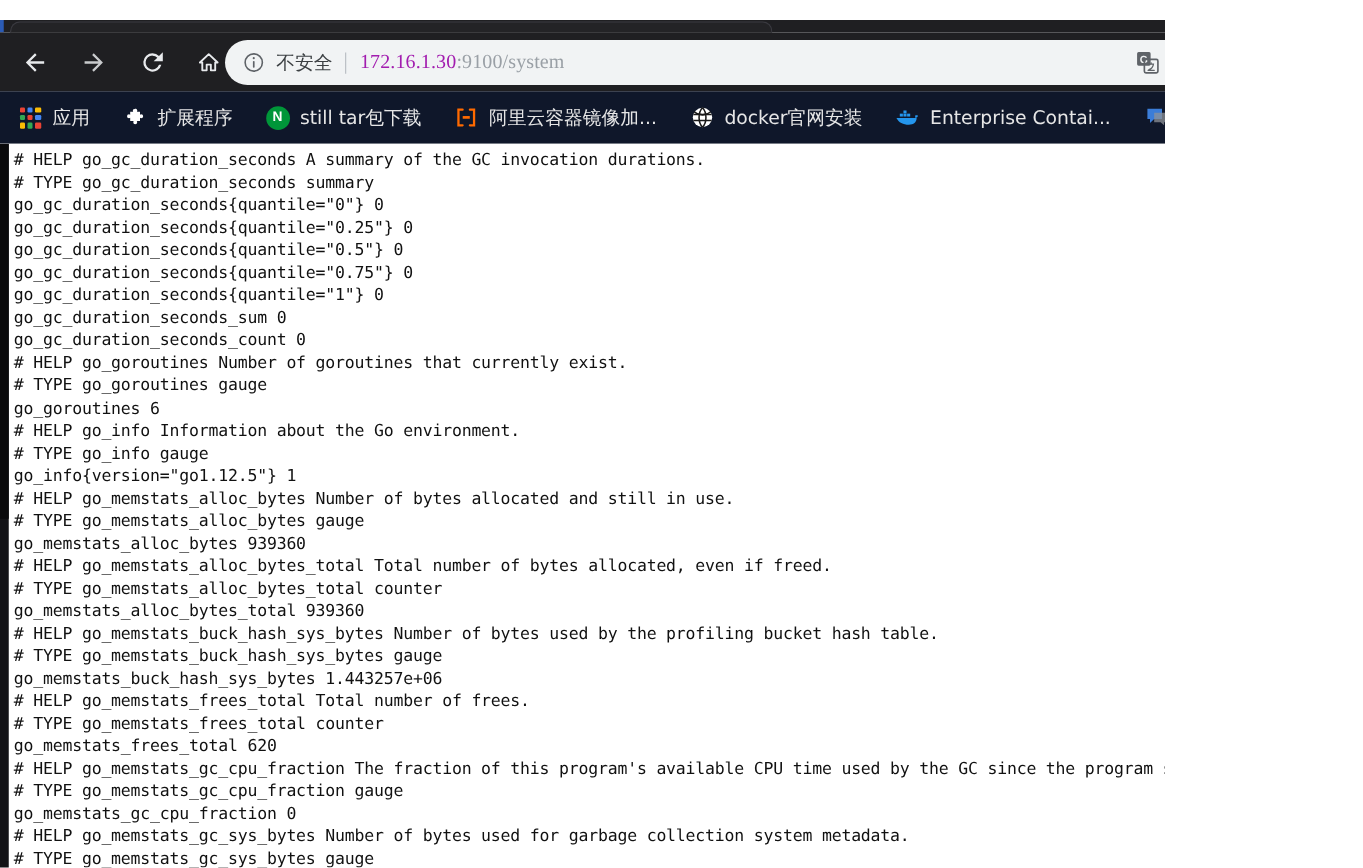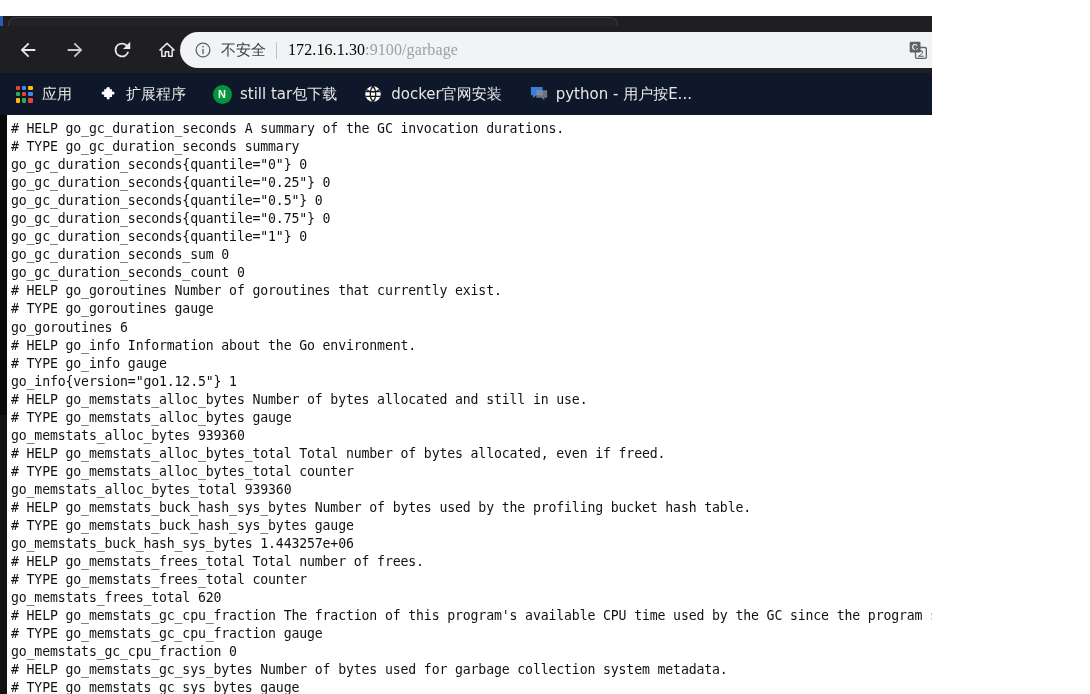--- a/index.html
+++ b/index.html
@@ -93,21 +93,21 @@
     flex: 0 0 auto;
   }
   .url-text {
     font-size: 16px;
     white-space: nowrap;
     font-family: "Liberation Serif", serif;
     letter-spacing: .1px;
     color: #9aa0a6;
     overflow: hidden;
   }
-  .url-text .host { color: #000000; }
+  .url-text .host { color: #a21caf; }
   .omni-right {
     margin-left: auto;
     display: flex;
     align-items: center;
     gap: 8px;
     padding-right: 6px;
   }
   .omni-icon {
     width: 26px; height: 26px;
     display: flex; align-items: center; justify-content: center;
@@ -268,21 +268,21 @@
     </div>
 
     <div class="omnibox">
       <svg class="info-icon" viewBox="0 0 24 24">
         <circle cx="12" cy="12" r="9.2" fill="none" stroke="#5f6368" stroke-width="1.7"></circle>
         <rect x="11.1" y="10.4" width="1.8" height="7.2" rx=".8" fill="#5f6368"></rect>
         <circle cx="12" cy="7.4" r="1.15" fill="#5f6368"></circle>
       </svg>
       <span class="not-secure">不安全</span>
       <span class="url-sep"></span>
-      <span class="url-text"><span class="host">172.16.1.30</span><span>:9100/garbage</span></span>
+      <span class="url-text"><span class="host">172.16.1.30</span><span>:9100/system</span></span>
 
       <span class="omni-right">
         <span class="omni-icon">
           <svg width="20" height="20" viewBox="0 0 24 24">
             <rect x="2" y="2" width="13" height="13" rx="1.5" fill="#5f6368"></rect>
             <text x="8.5" y="12" font-size="10" font-family="Liberation Sans, sans-serif" fill="#f1f3f4" text-anchor="middle" font-weight="bold">G</text>
             <rect x="9" y="9" width="13" height="13" rx="1.5" fill="none" stroke="#5f6368" stroke-width="1.6"></rect>
             <path d="M12.5 19.5h6M15.5 12.3v1.2M13.4 13.5h4.3c-.4 3-2.2 4.6-4.3 5.4" fill="none" stroke="#5f6368" stroke-width="1.2" stroke-linecap="round"></path>
           </svg>
         </span>
@@ -342,32 +342,54 @@
       <span class="bm-label">扩展程序</span>
     </div>
 
     <div class="bm">
       <span class="bm-ico">
         <span class="circle-ico" style="background:#009639">N</span>
       </span>
       <span class="bm-label">still tar包下载</span>
     </div>
 
+    <div class="bm">
+      <span class="bm-ico">
+        <svg width="20" height="20" viewBox="0 0 24 24">
+          <path d="M8.5 4.5H4.5v15h4M15.5 4.5h4v15h-4" fill="none" stroke="#ff6a00" stroke-width="2.2" stroke-linecap="round"></path>
+          <rect x="8.6" y="10.6" width="6.8" height="2.6" fill="#ff6a00"></rect>
+        </svg>
+      </span>
+      <span class="bm-label">阿里云容器镜像加...</span>
+    </div>
 
     <div class="bm">
       <span class="bm-ico">
         <svg width="20" height="20" viewBox="0 0 24 24">
           <circle cx="12" cy="12" r="9.3" fill="#ffffff"></circle>
           <path d="M12 2.7c-2.3 2.3-3.3 5.6-3.3 9.3S9.7 19 12 21.3M12 2.7c2.3 2.3 3.3 5.6 3.3 9.3S14.3 19 12 21.3M3.2 9.2h17.6M3.2 14.8h17.6" fill="none" stroke="#1a1a1a" stroke-width="1.5"></path>
           <path d="M4 6.5c2.4 2 5 3 8 3s5.6-1 8-3" fill="none" stroke="#1a1a1a" stroke-width="1.5"></path>
         </svg>
       </span>
       <span class="bm-label">docker官网安装</span>
     </div>
 
+    <div class="bm">
+      <span class="bm-ico">
+        <svg width="22" height="18" viewBox="0 0 26 20">
+          <rect x="5" y="6" width="3.2" height="3" fill="#2496ed"></rect>
+          <rect x="8.8" y="6" width="3.2" height="3" fill="#2496ed"></rect>
+          <rect x="12.6" y="6" width="3.2" height="3" fill="#2496ed"></rect>
+          <rect x="8.8" y="2.7" width="3.2" height="3" fill="#2496ed"></rect>
+          <path d="M1.5 10.5h21c0 4.2-3.2 7-8.2 7-5.8 0-10.5-2.2-12.8-7z" fill="#2496ed"></path>
+          <path d="M21 8c1.5-1 3 .2 3 .2S23 11 21 10.2z" fill="#2496ed"></path>
+        </svg>
+      </span>
+      <span class="bm-label">Enterprise Contai...</span>
+    </div>
 
     <div class="bm">
       <span class="bm-ico">
         <svg width="20" height="20" viewBox="0 0 24 24">
           <path d="M3.5 3.5h14v10h-7.5L6 17.2V13.5H3.5z" fill="#3b7dd8"></path>
           <path d="M10 7.5h13v9h-3.5v3l-3.3-3H10z" fill="#8f9398" opacity=".75"></path>
         </svg>
       </span>
       <span class="bm-label">python - 用户按E...</span>
     </div>

